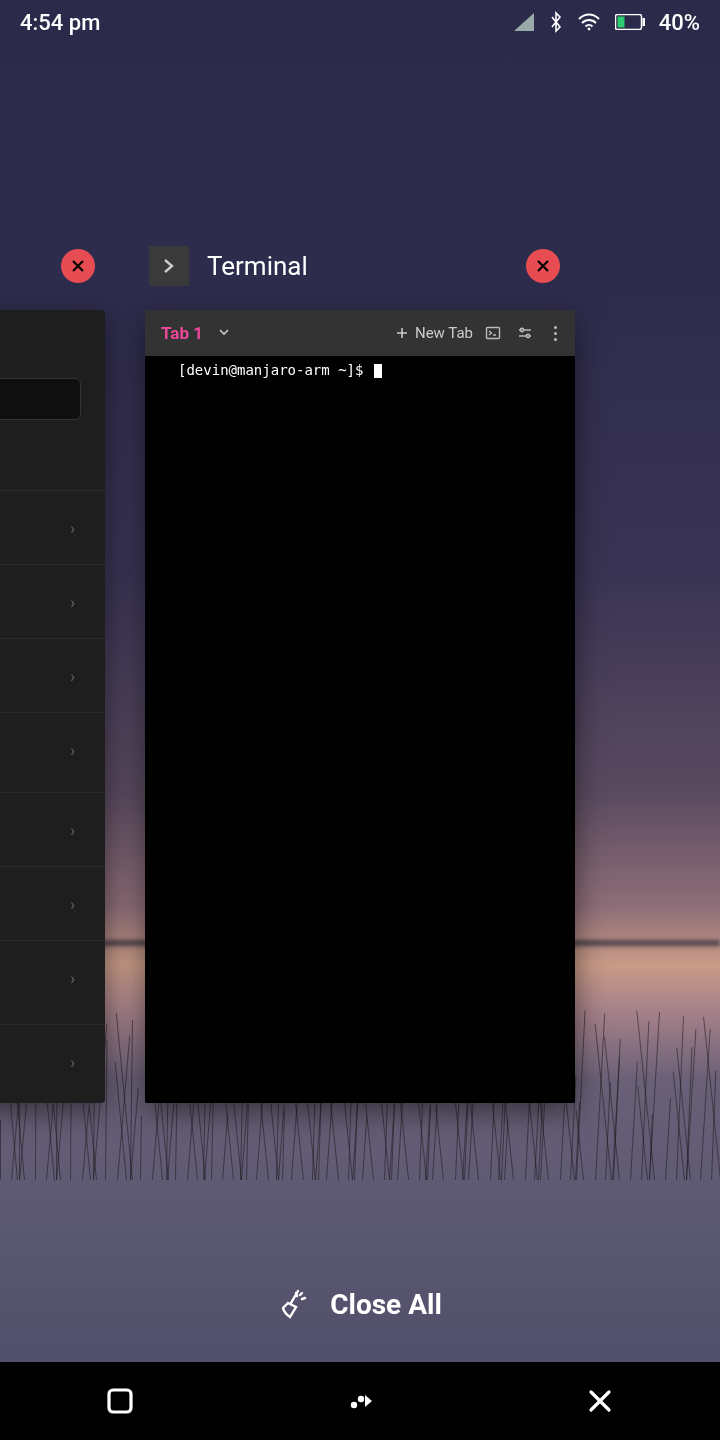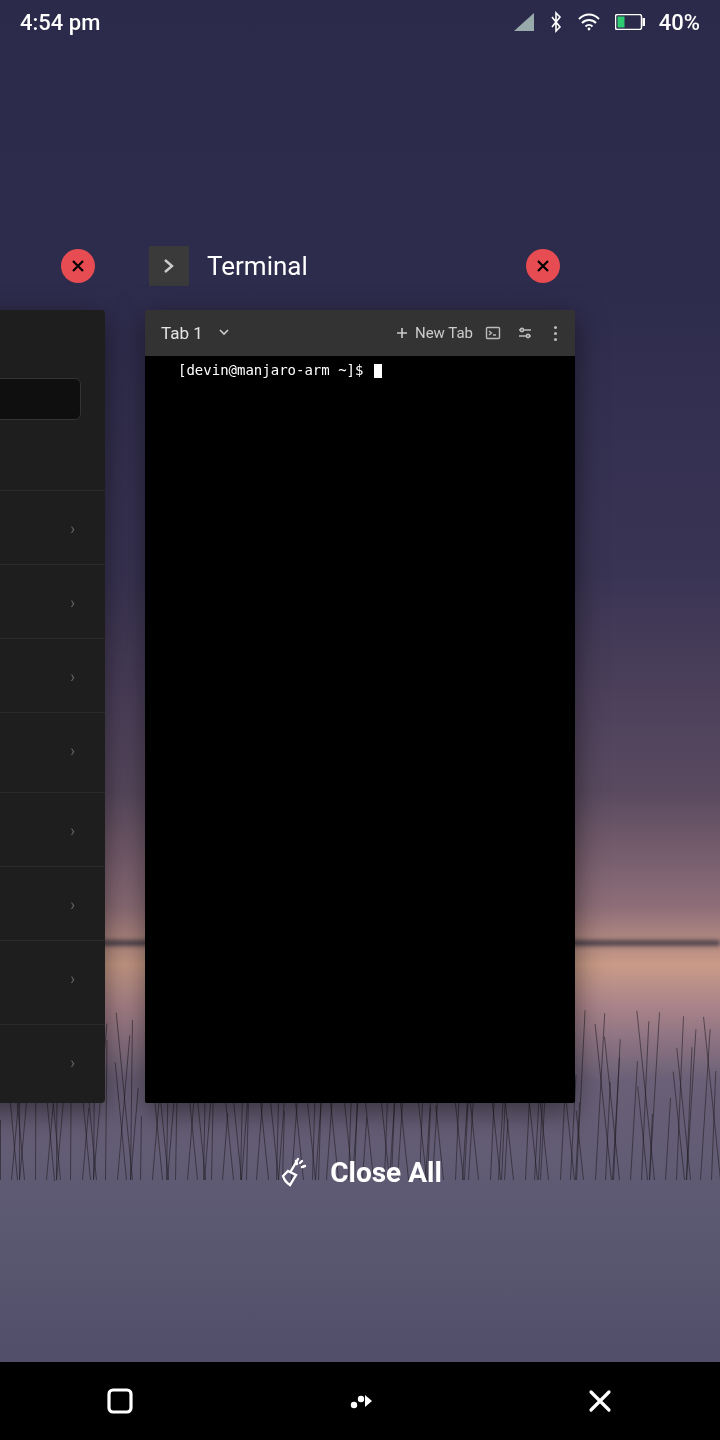--- a/index.html
+++ b/index.html
@@ -143,21 +143,21 @@
   .term-top {
     height:46px;
     background:#333;
     display:flex;
     align-items:center;
     padding:0 10px;
     gap:8px;
     color:#ddd;
     font-size:17px;
   }
-  .tab-label{ font-weight:400; color:#e5e5e5; margin-left:6px; }
+  .tab-label{ font-weight:700; color:#ec4899; margin-left:6px; }
   .tab-chev{ margin-left:6px; }
   .term-top .spacer{ flex:1; }
   .top-btn{ display:flex; align-items:center; gap:6px; color:#ccc; cursor:pointer; font-size:15px; }
   .icon-btn{ width:24px; height:24px; display:flex; align-items:center; justify-content:center; cursor:pointer; color:#bbb;}
   .dots{ width:20px; display:flex; flex-direction:column; align-items:center; gap:3px; cursor:pointer;}
   .dots i{ width:3px;height:3px;background:#bbb;border-radius:50%; display:block;}
 
   .term-body{
     flex:1;
     background:#000;
@@ -195,21 +195,21 @@
     font-size:13px;
     display:flex; align-items:center; justify-content:center;
     cursor:pointer;
   }
   .key.icon{ min-width:40px; padding:0; }
 
   
   .close-all{
     position:absolute;
     left:0; right:0;
-    top:1155px;
+    top:1287px;
     display:flex;
     align-items:center;
     justify-content:center;
     gap:18px;
     color:#fff;
     font-size:28px;
     font-weight:700;
     cursor:pointer;
   }
 

